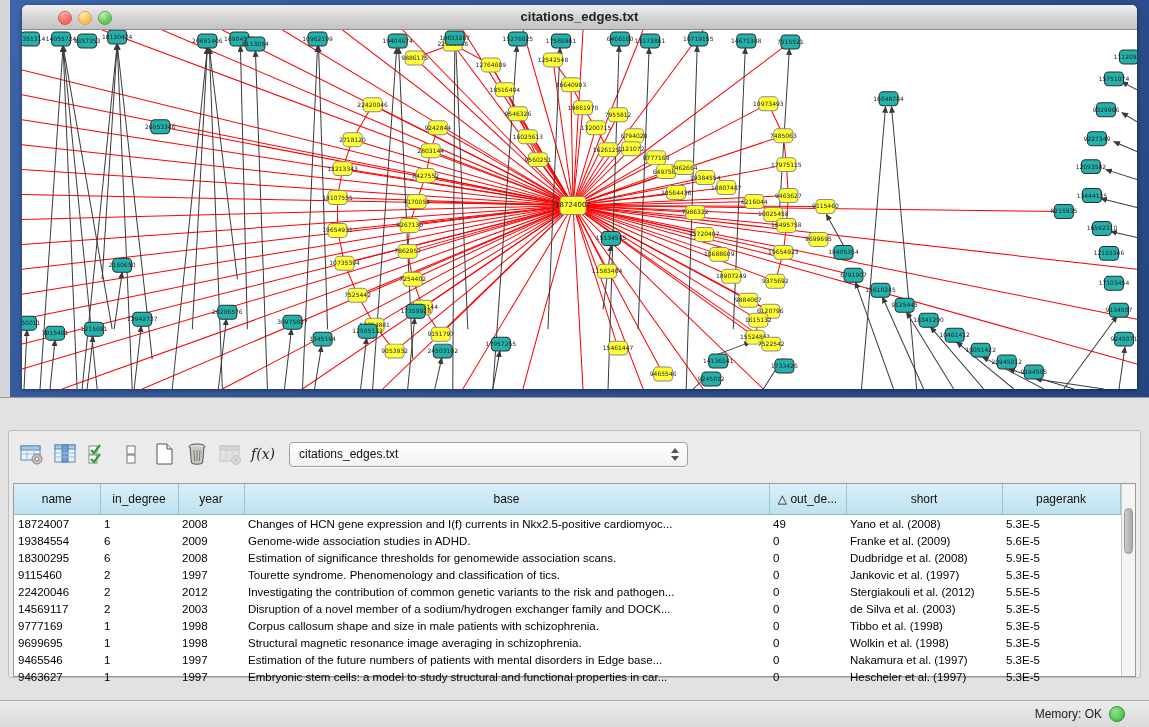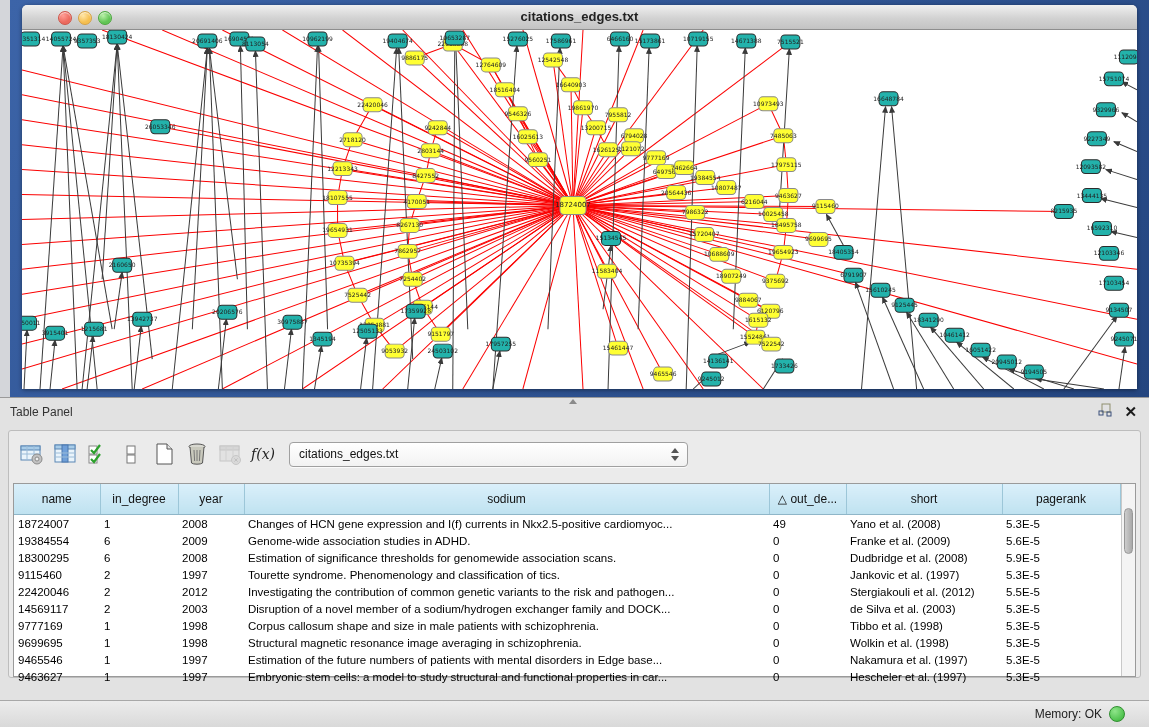--- a/index.html
+++ b/index.html
@@ -770,34 +770,20 @@
           <g>
             <rect x="1090.5" y="303" width="19" height="14" rx="4" fill="#23b2ab" stroke="#2c2c2c"></rect>
             <text x="1100" y="312" text-anchor="middle" font-size="6" font-family="&quot;DejaVu Sans&quot;,sans-serif" fill="#222">9245071</text>
           </g>
         </svg>
     </div>
   </div>
 </div>
 
 <div class="table-panel">
-  <div class="panel-header">
-    <span class="panel-title">Table Panel</span>
-    <span class="splitter"></span>
-    <div class="hdr-icons">
-      <span>
-        <svg width="14" height="14">
-            <rect x="4" y="1" width="8" height="8" fill="none" stroke="#8f8f6e"></rect>
-            <rect x="1" y="8" width="4" height="4" fill="none" stroke="#3a4f7a"></rect>
-            <rect x="9" y="9" width="4" height="4" fill="none" stroke="#3a4f7a"></rect>
-          </svg>
-      </span>
-      <span class="close-x">✕</span>
-    </div>
-  </div>
 
   <div class="inner-panel">
     <div class="toolbar">
       <span class="tb-icon">
         <svg width="24" height="24">
             <rect x="1" y="4" width="19" height="14" fill="#eaf4fb" stroke="#5b87b5"></rect>
             <rect x="1" y="4" width="19" height="4" fill="#a8cce8" stroke="#5b87b5"></rect>
             <line x1="7" y1="4" x2="7" y2="18" stroke="#9cbcd8"></line>
             <line x1="14" y1="4" x2="14" y2="18" stroke="#9cbcd8"></line>
             <line x1="1" y1="12" x2="20" y2="12" stroke="#9cbcd8"></line>
@@ -874,21 +860,21 @@
             <col style="width:525px">
           <col style="width:77px">
             <col style="width:156px">
             <col style="width:118px">
         </colgroup>
         <thead>
             <tr id="tbl-head">
               <th>name</th>
               <th>in_degree</th>
               <th>year</th>
-              <th>sodium</th>
+              <th>base</th>
               <th>△ out_de...</th>
               <th>short</th>
               <th>pagerank</th>
             </tr>
           </thead>
         <tbody id="tbl-body">
             <tr>
               <td>18724007</td>
               <td>1</td>
               <td>2008</td>

